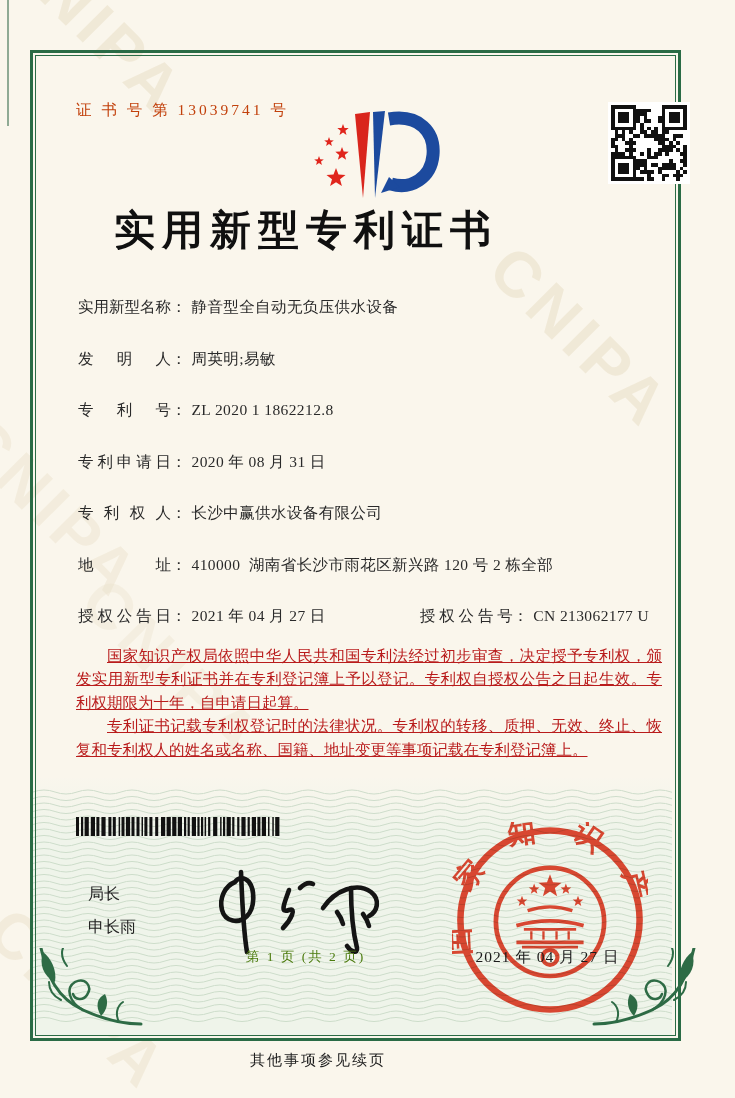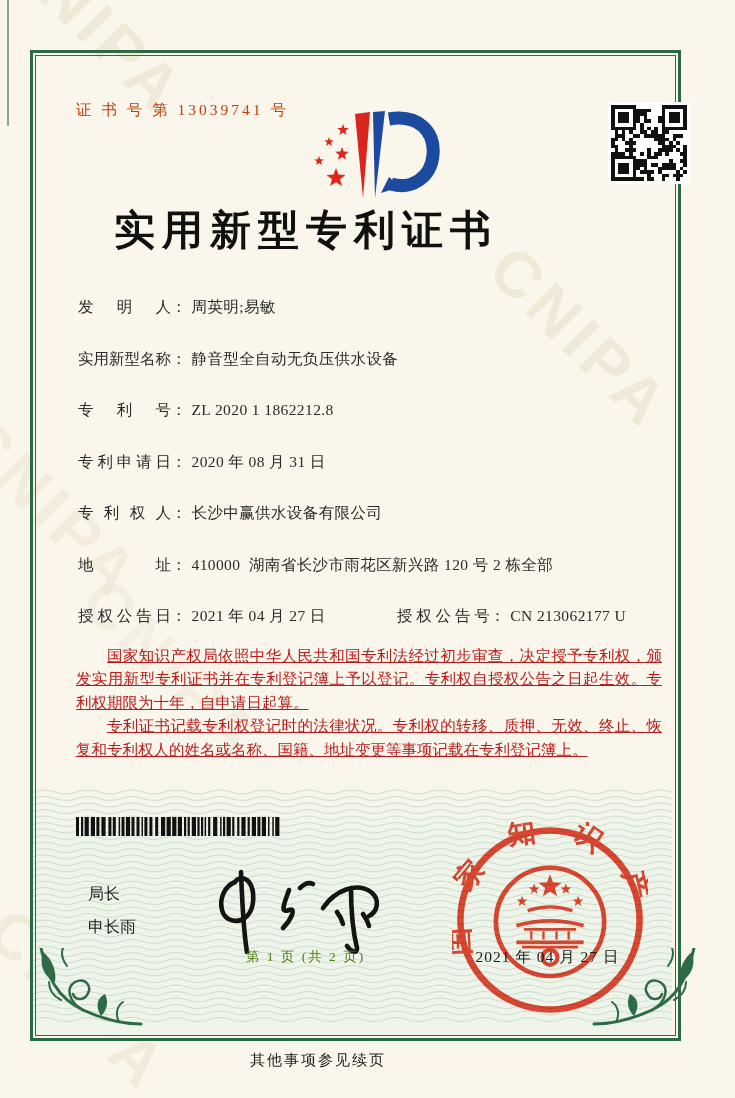--- a/index.html
+++ b/index.html
@@ -18,21 +18,21 @@
   .certno{position:absolute;left:76px;top:100px;font-size:15.5px;letter-spacing:3px;color:#c2410c;}
   .qr{position:absolute;left:608px;top:102px;width:82px;height:82px;background:#fff;padding:3px;box-sizing:border-box;}
   .qr svg{width:100%;height:100%;fill:#111;}
   .logo{position:absolute;left:303px;top:110px;width:140px;height:95px;}
   .title{position:absolute;left:0;top:203px;width:584px;text-align:center;font-size:41px;
          font-weight:bold;letter-spacing:7px;color:#101010;
          font-family:"Liberation Sans","DejaVu Sans",sans-serif;padding-left:14px;}
   .fields{position:absolute;left:78px;top:297px;width:580px;font-size:15.5px;color:#2a2a2a;}
   .field{margin-bottom:30.5px;height:21px;white-space:nowrap;}
   .lab{display:inline-block;width:93px;text-align:justify;text-align-last:justify;vertical-align:top;}
-  .lab2{margin-left:71px;}
+  .lab2{margin-left:94px;}
   .val{margin-left:5px;white-space:pre-wrap;letter-spacing:.4px;}
   .bodytext{position:absolute;left:76px;top:644px;width:586px;font-size:15.5px;line-height:23.4px;
             text-align:justify;color:#b91c1c;text-decoration:underline;}
   .bodytext p{margin:0;text-indent:2em;}
   .barcode{position:absolute;left:75px;top:817px;width:211px;height:19px;z-index:2;}
   .barcode svg{width:100%;height:100%;fill:#111;}
   .sig-title{position:absolute;left:88px;top:884px;font-size:16px;color:#222;z-index:2;}
   .sig-name{position:absolute;left:88px;top:917px;font-size:16px;color:#222;z-index:2;}
   .sig-script{position:absolute;left:205px;top:860px;width:185px;height:98px;z-index:2;}
   .seal{position:absolute;left:452px;top:822px;width:196px;height:196px;z-index:2;
@@ -358,24 +358,24 @@
       <polygon points="39.0,37.0 40.7,41.6 45.7,41.8 41.8,44.9 43.1,49.7 39.0,46.9 34.9,49.7 36.2,44.9 32.3,41.8 37.3,41.6"></polygon>
       <polygon points="16.0,46.0 17.2,49.3 20.8,49.5 18.0,51.6 18.9,55.0 16.0,53.1 13.1,55.0 14.0,51.6 11.2,49.5 14.8,49.3"></polygon>
       <polygon points="33.0,58.0 35.5,64.6 42.5,64.9 37.0,69.3 38.9,76.1 33.0,72.2 27.1,76.1 29.0,69.3 23.5,64.9 30.5,64.6"></polygon>
     </g>
   </svg>
 
   <div class="title">实用新型专利证书</div>
 
   <div class="fields">
     <div class="field">
+      <span class="lab">实用新型名称</span><span>：</span><span class="val">静音型全自动无负压供水设备</span>
+    </div>
+    <div class="field">
       <span class="lab">发明人</span><span>：</span><span class="val">周英明;易敏</span>
-    </div>
-    <div class="field">
-      <span class="lab">实用新型名称</span><span>：</span><span class="val">静音型全自动无负压供水设备</span>
     </div>
     <div class="field">
       <span class="lab">专利号</span><span>：</span><span class="val">ZL 2020 1 1862212.8</span>
     </div>
     <div class="field">
       <span class="lab">专利申请日</span><span>：</span><span class="val">2020 年 08 月 31 日</span>
     </div>
     <div class="field">
       <span class="lab">专利权人</span><span>：</span><span class="val">长沙中赢供水设备有限公司</span>
     </div>

